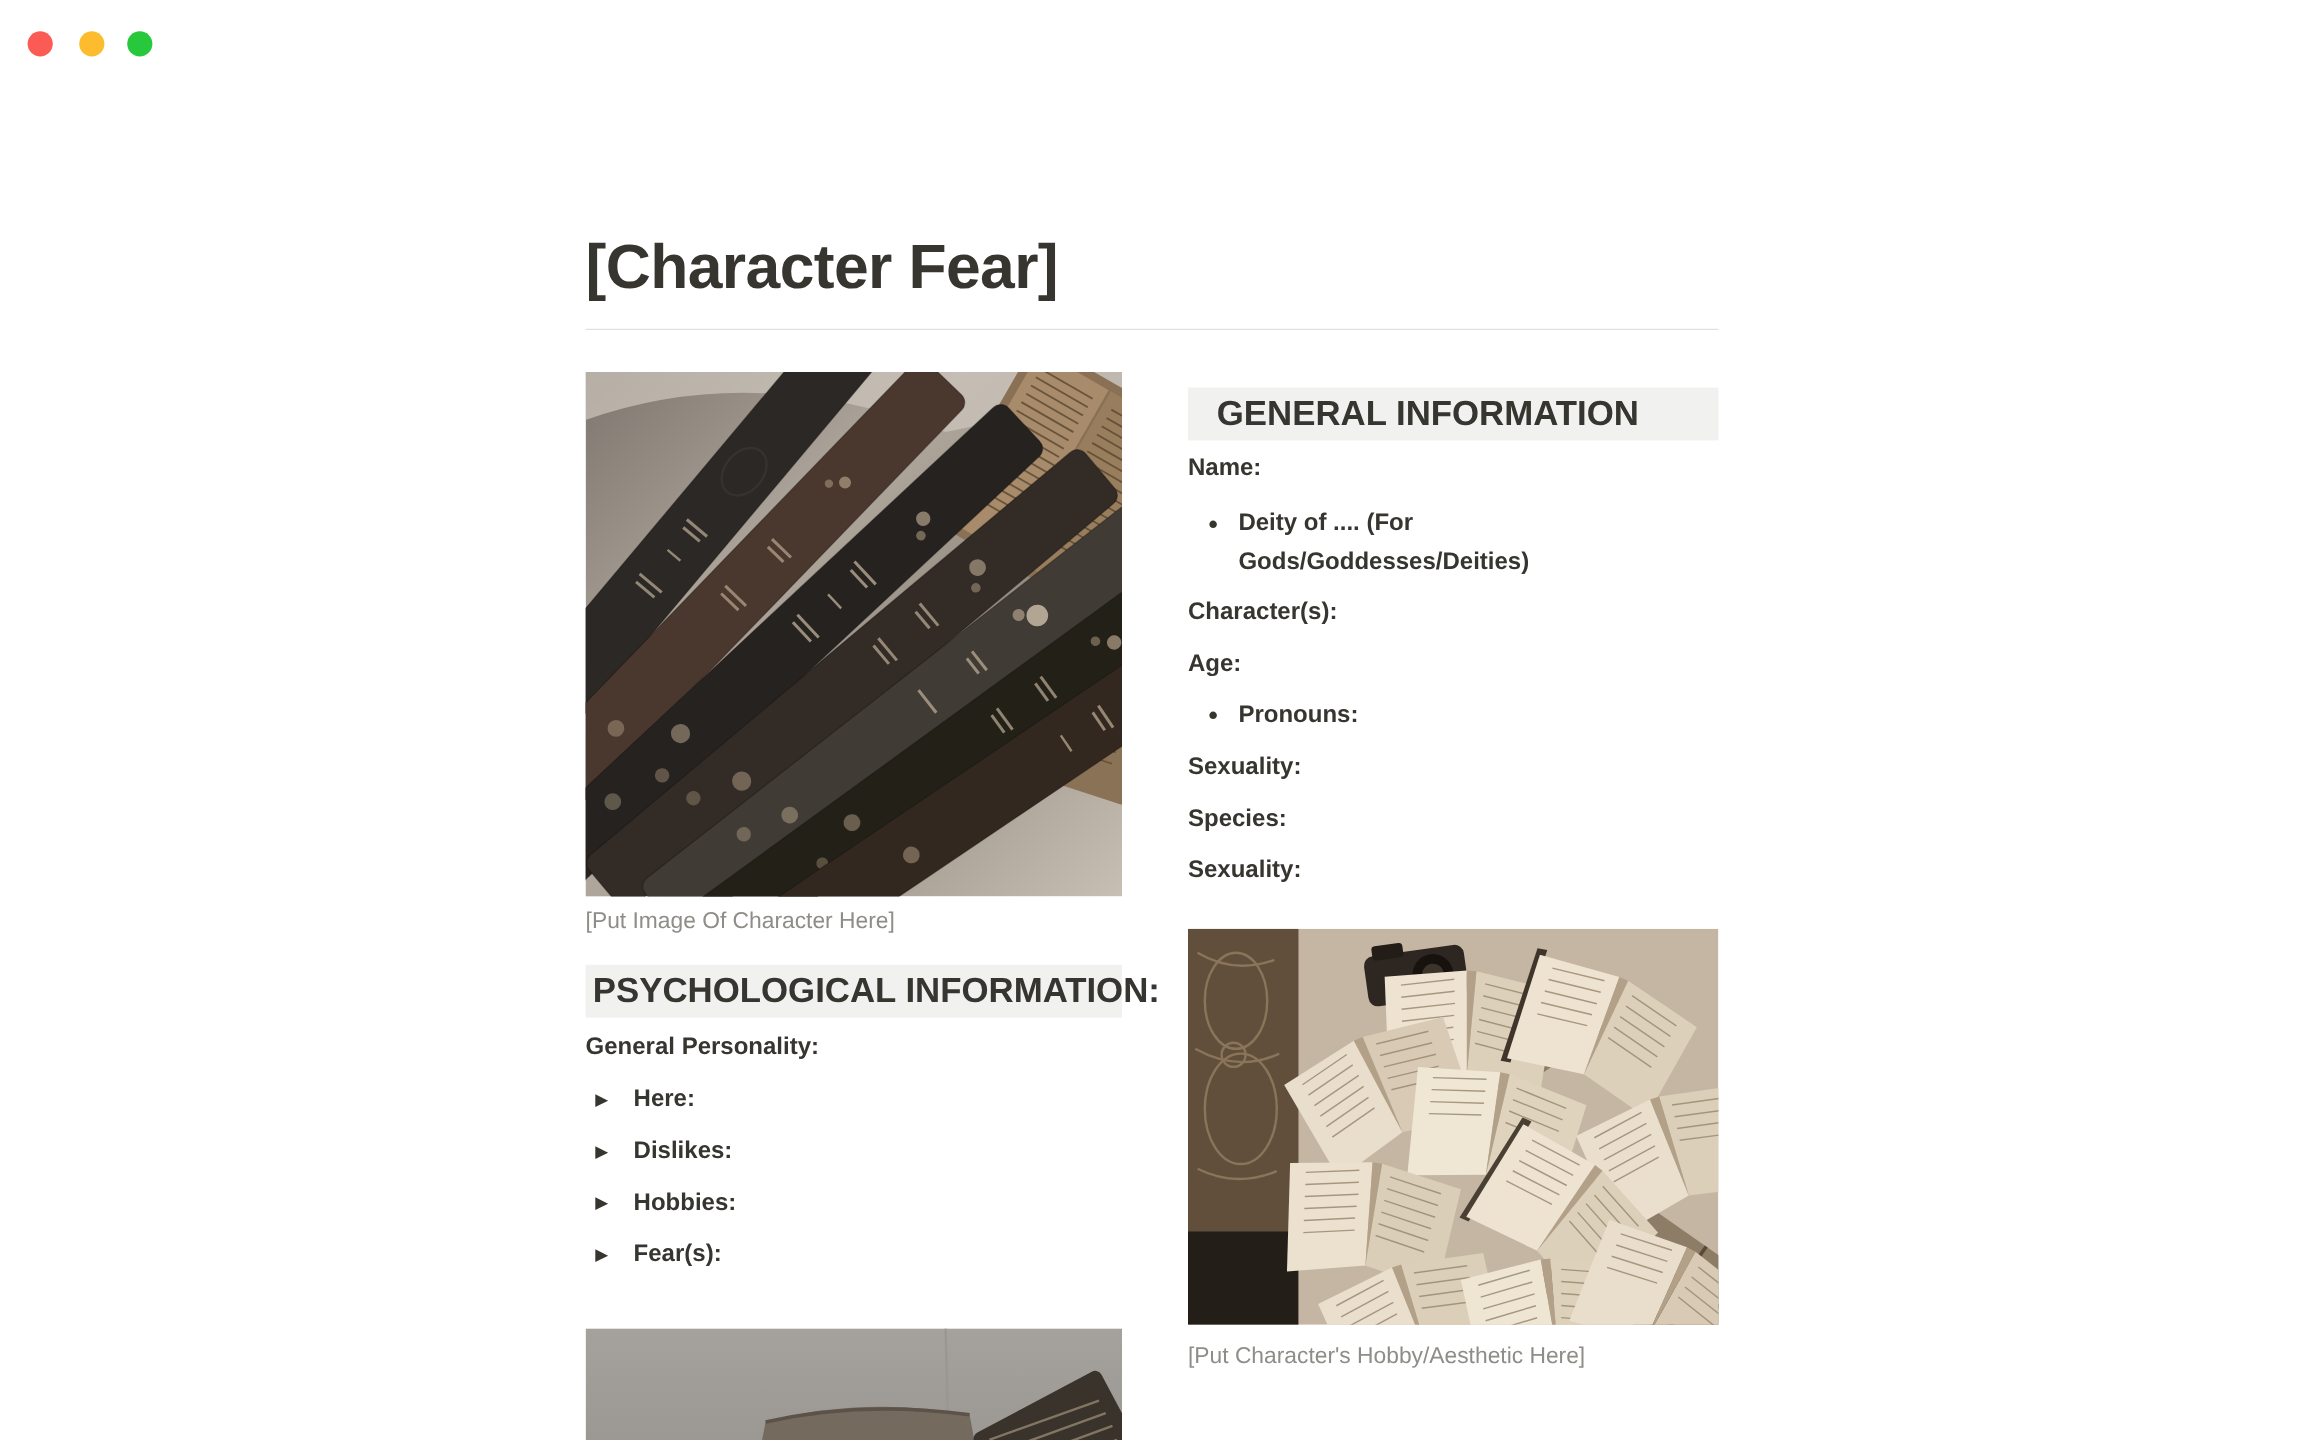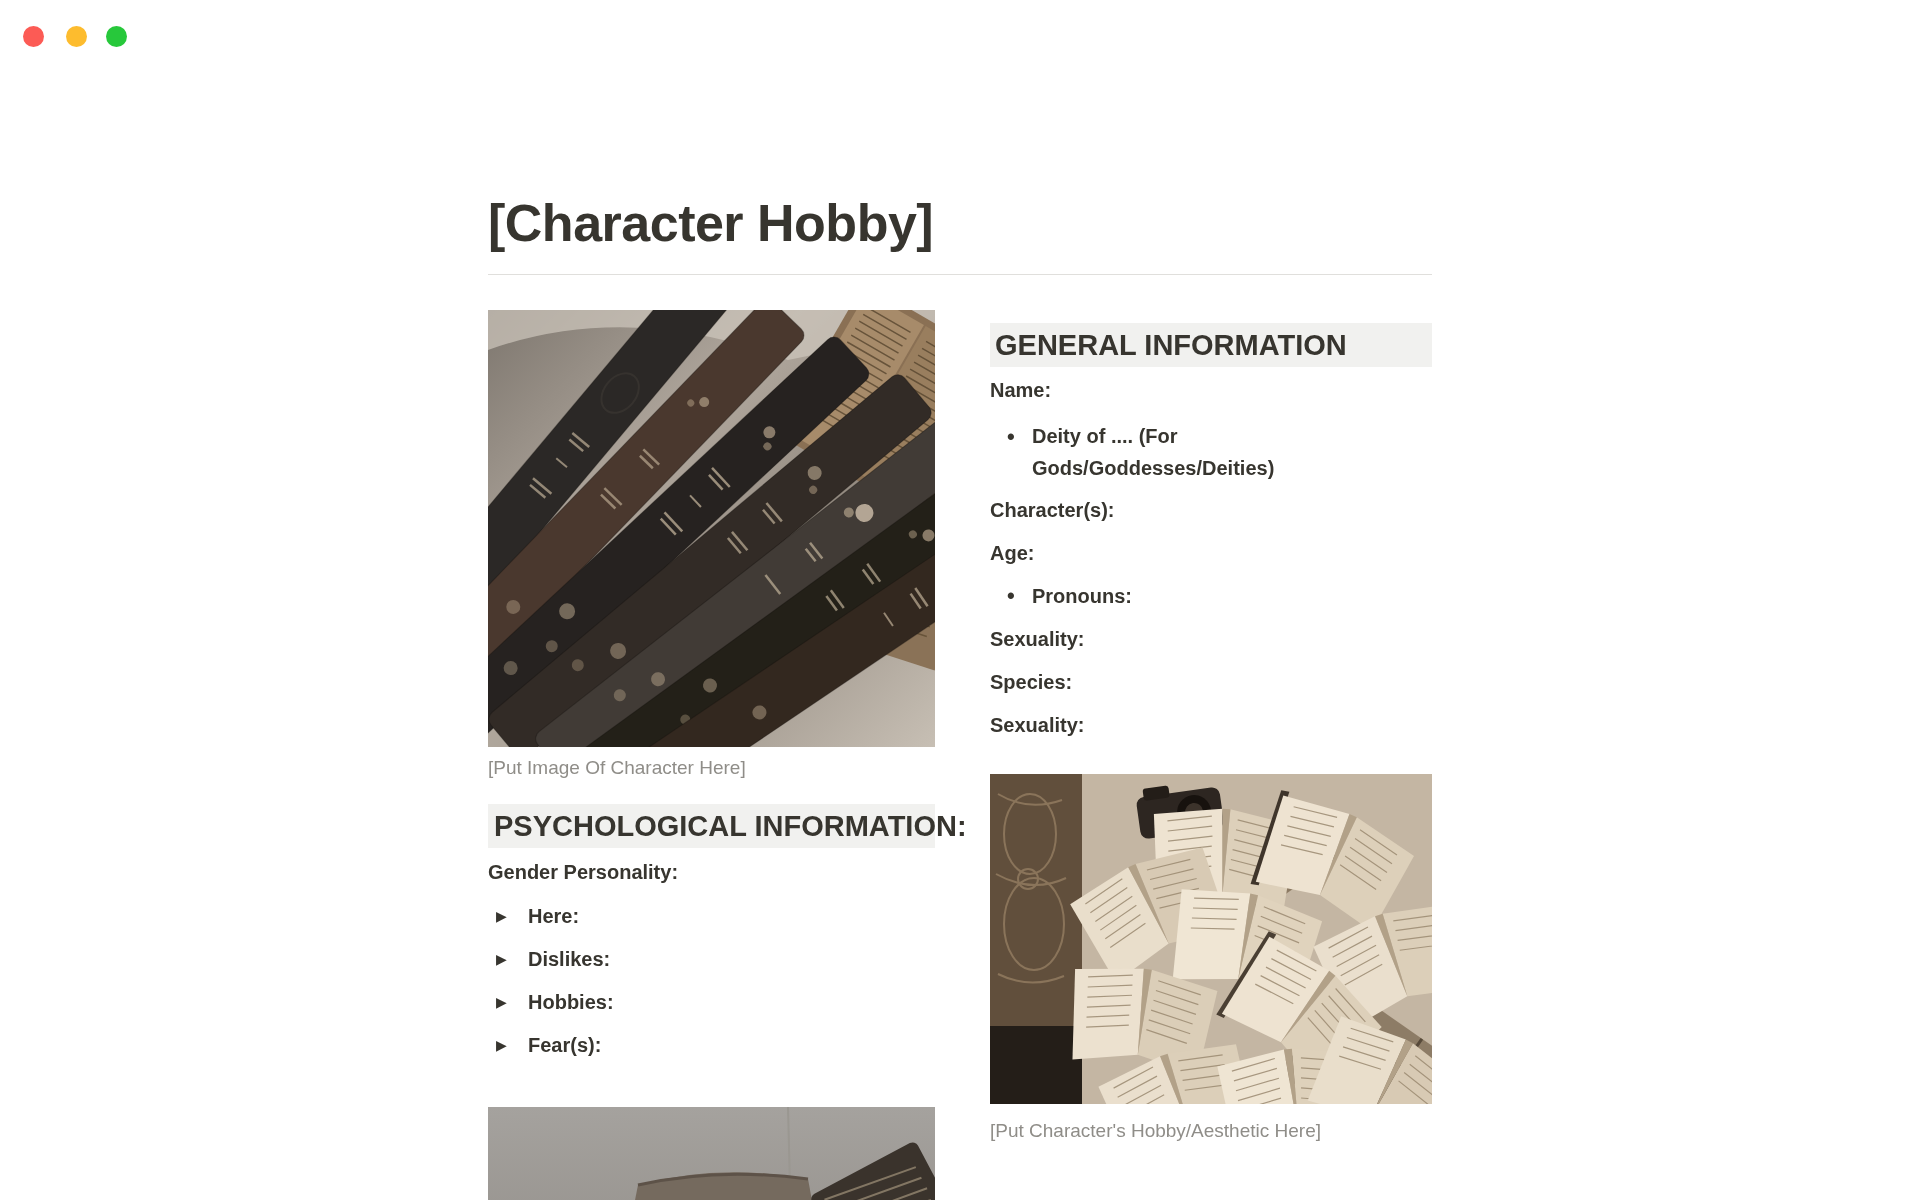--- a/index.html
+++ b/index.html
@@ -19,21 +19,21 @@
   .page-title{margin:194px 0 0 0;font-size:52px;line-height:58px;font-weight:700;letter-spacing:-0.5px;color:#37352f}
   .divider{margin-top:22px;height:1px;background:#e0dfdc}
   .columns{display:flex;margin-top:35px}
   .col-left{width:447px;margin-right:55px;flex:none}
   .col-right{width:442px;margin-top:13px;flex:none}
   .img-block{margin:0;font-size:0;line-height:0}
   .img-block svg{display:block}
   .caption{margin-top:9px;font-size:19px;line-height:24px;color:#8f8d88;font-weight:400}
   .hl{margin:0;background:#f1f1ef;font-size:29px;line-height:34px;font-weight:700;padding:5px 8px 5px 6px;white-space:nowrap;color:#37352f}
   .col-left .hl{margin-top:24px}
-  .col-right .hl{padding-left:5px}
+  .col-right .hl{padding-left:24px}
   .label{font-size:20px;line-height:24px;font-weight:700;margin:0;color:#37352f}
   .gp-label{margin-top:12px}
   .toggle-row{position:relative;padding-left:40px;margin-top:19px;font-size:20px;line-height:24px;font-weight:700;cursor:pointer}
   .toggle-row.first{margin-top:20px}
   .tri{position:absolute;left:8px;top:4px;font-size:14px;line-height:16px;color:#37352f}
   .bullet-row{position:relative;padding-left:42px;font-size:20px;line-height:24px;font-weight:700}
   .dot{position:absolute;left:17px;top:0;font-size:22px;line-height:24px}
   .two-line{line-height:32px;max-width:268px;margin-top:18px}
   .two-line .dot{line-height:32px;top:1px}
   .mt11{margin-top:11px}
@@ -46,21 +46,21 @@
 </head>
 <body>
 
 <div class="titlebar">
   <button class="tl tl-red"></button>
   <button class="tl tl-yellow"></button>
   <button class="tl tl-green"></button>
 </div>
 
 <main class="page">
-  <h1 class="page-title">[Character Hobby]</h1>
+  <h1 class="page-title">[Character Fear]</h1>
   <div class="divider"></div>
 
   <div class="columns">
 
     <section class="col-left">
 
       <figure class="img-block">
         <svg width="447" height="437" viewBox="0 0 447 437">
           <defs>
             <linearGradient id="fab" x1="0" y1="0" x2="1" y2="1">
@@ -180,21 +180,21 @@
                 <rect x="-8" y="-45" width="16" height="2"></rect>
               </g>
               <circle cx="5" cy="115" r="7" fill="#c0ad92" opacity="0.45" stroke="none"></circle>
             </g>
           </g>
         </svg>
       </figure>
       <div class="caption">[Put Image Of Character Here]</div>
 
       <h2 class="hl">PSYCHOLOGICAL INFORMATION:</h2>
-      <p class="label gp-label">Gender Personality:</p>
+      <p class="label gp-label">General Personality:</p>
 
       <div class="toggle-row first">
         <span class="tri">▶</span>
         <span>Here:</span>
       </div>
       <div class="toggle-row">
         <span class="tri">▶</span>
         <span>Dislikes:</span>
       </div>
       <div class="toggle-row">

